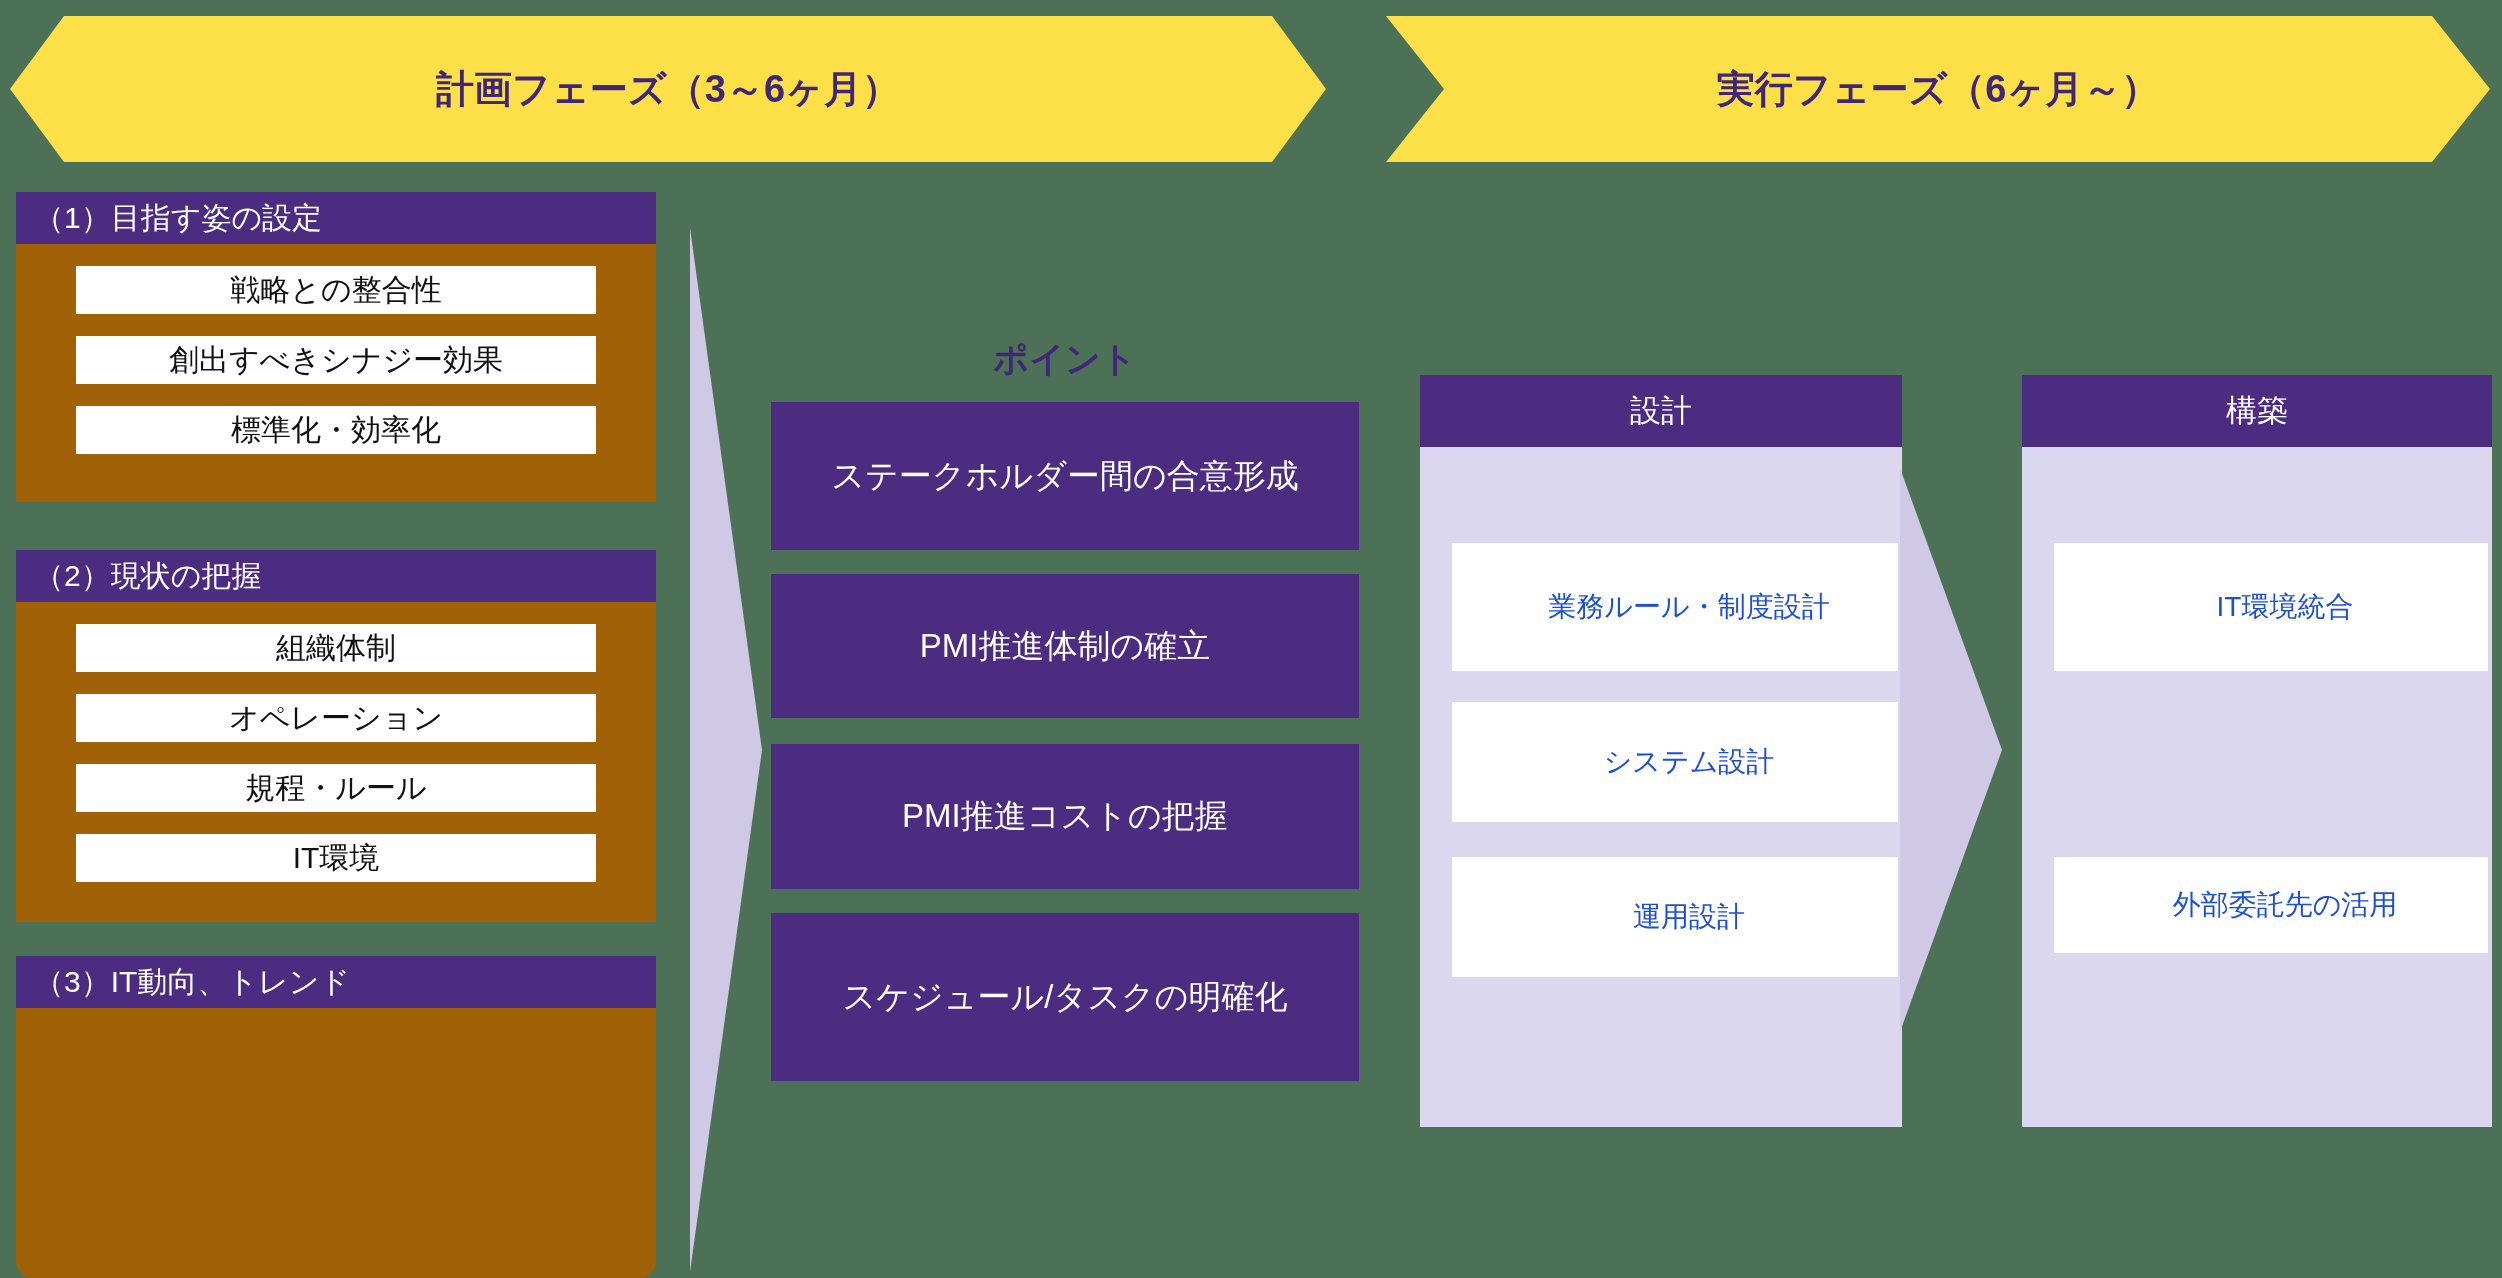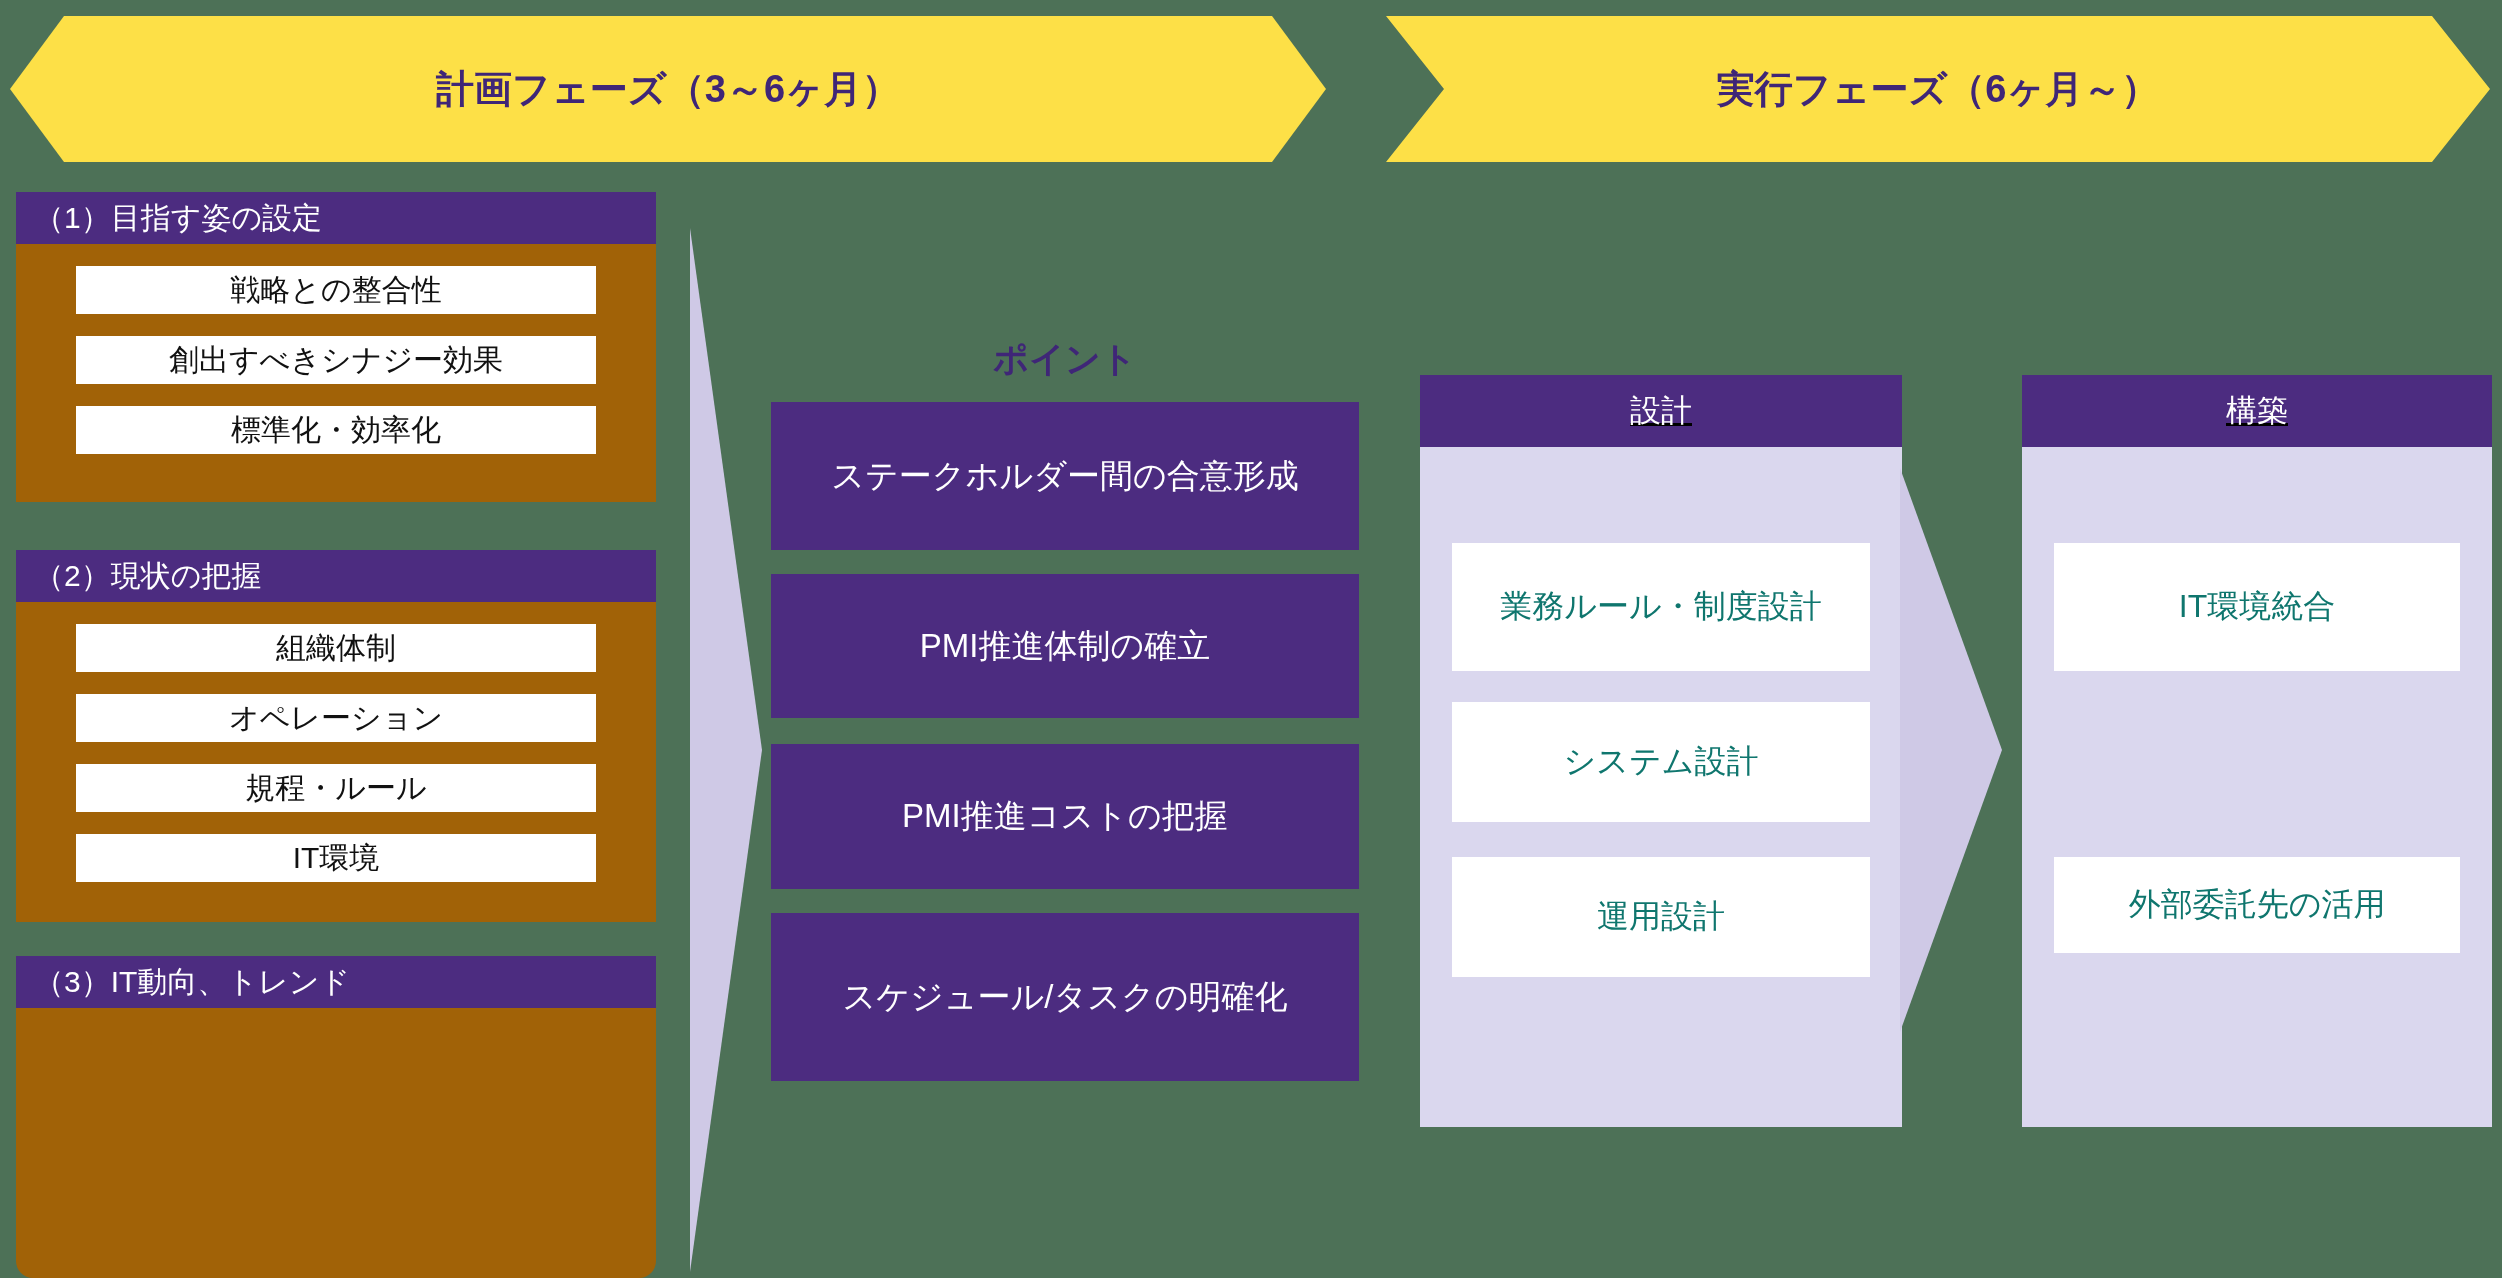--- a/index.html
+++ b/index.html
@@ -88,39 +88,39 @@
     display: flex;
     align-items: center;
     justify-content: center;
     font-size: 33px;
   }
   .exec-panel {
     position: absolute;
     top: 375px;
     height: 752px;
     background: #dad7ee;
-    text-decoration: underline;
   }
   .exec-header {
     height: 72px;
     background: #4c2c80;
     color: #ffffff;
     display: flex;
     align-items: center;
     justify-content: center;
     font-size: 31px;
   }
   .exec-box {
     position: absolute;
     background: #ffffff;
     display: flex;
     align-items: center;
     justify-content: center;
-    font-size: 32px;
-    color: #0f766e;
+    font-size: 28px;
+    color: #1d4ed8;
+    padding-left: 28px;
   }
 </style>
 </head>
 <body>
 
 <div class="banner banner-hex" style="left:10px; width:1316px;">
   <span>計画フェーズ（3～6ヶ月）</span>
 </div>
 <div class="banner banner-chev" style="left:1386px; width:1104px;">
   <span>実行フェーズ（6ヶ月～）</span>

